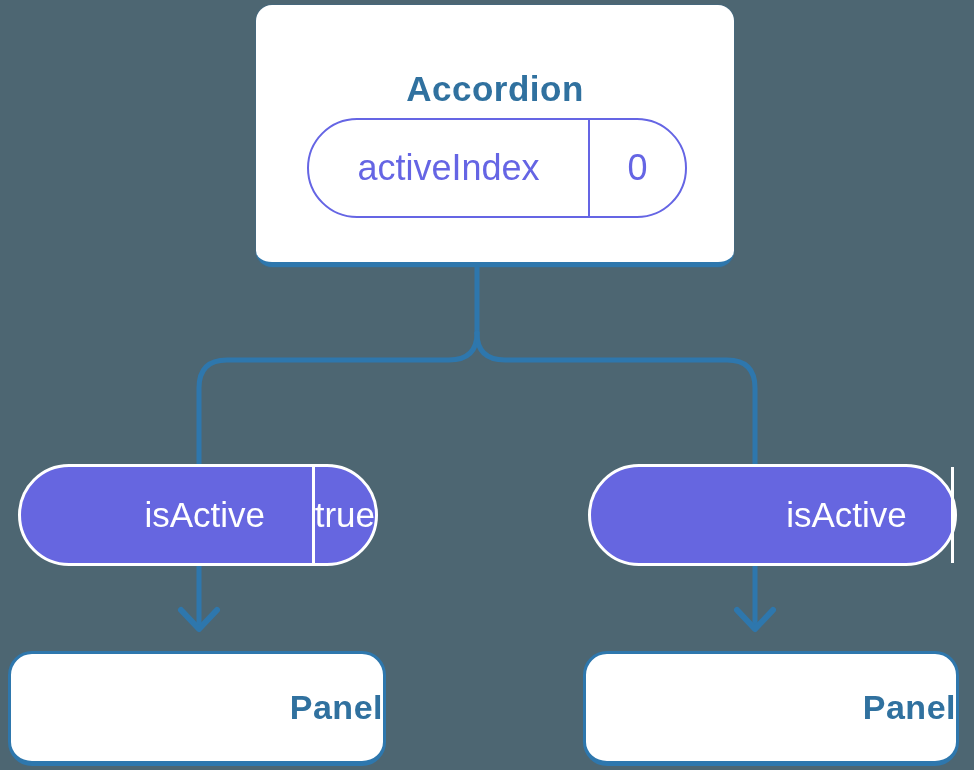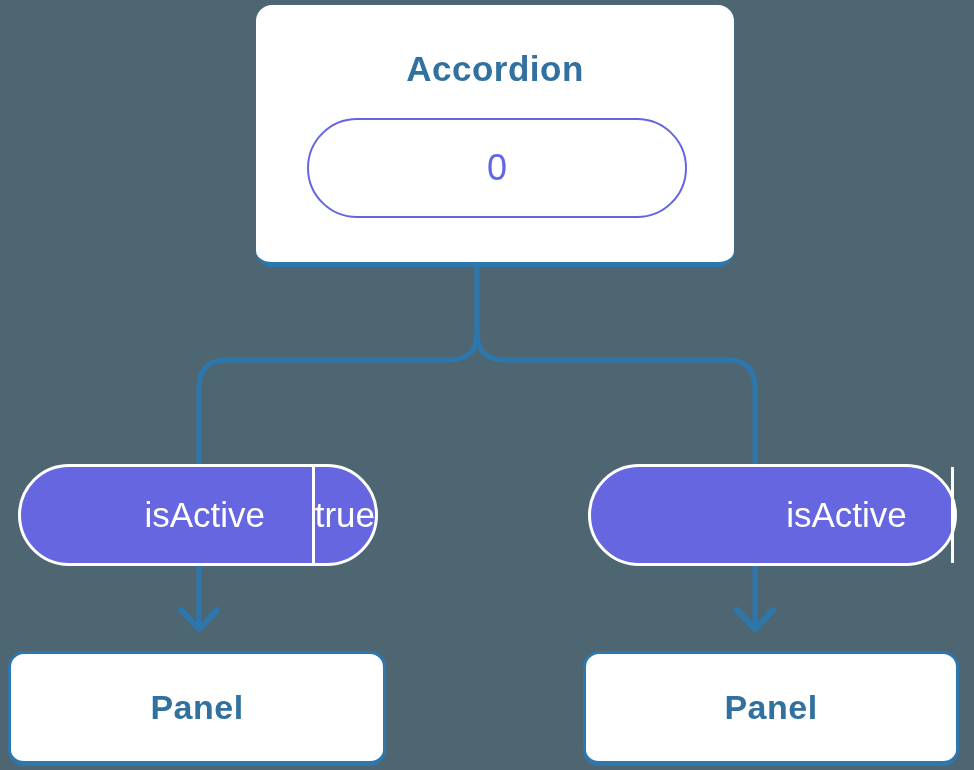--- a/index.html
+++ b/index.html
@@ -41,21 +41,21 @@
     left: 256px;
     top: 5px;
     width: 478px;
     height: 262px;
     background: var(--card-fill, #fff);
     border-radius: 16px;
     border-bottom: 5px solid var(--line, #2e77ad);
     box-shadow: 0 0 0 1px rgba(46,119,173,0.18);
   }
   .root-title {
-    margin-top: 44px;
+    margin-top: 64px;
     text-align: center;
     font-size: 35px;
     font-weight: 600;
     letter-spacing: 0.5px;
     color: var(--heading-text, #30719f);
   }
   
   .pill-outline {
     position: absolute;
     left: 51px;
@@ -99,24 +99,24 @@
   #pill-left  .cell-name { width: 214px; }
   #pill-right { left: 588px; width: 369px; }
   #pill-right .cell-name { width: 209px; }
   
   .panel-card {
     top: 651px;
     height: 115px;
     background: var(--card-fill, #fff);
     border: 3px solid var(--line, #2e77ad);
     border-bottom-width: 5px;
-    border-radius: 16px;
+    border-radius: 24px;
     display: flex;
     align-items: center;
-    justify-content: center;
+    justify-content: flex-end;
     font-size: 34px;
     font-weight: 600;
     letter-spacing: 0.5px;
     color: var(--heading-text, #30719f);
   }
   #panel-left  { left: 8px;   width: 378px; }
   #panel-right { left: 583px; width: 376px; }
 </style>
 </head>
 <body>
@@ -127,20 +127,21 @@
     <path d="M477 258 V333"></path>
     <path d="M477 333 Q477 360 449 360 H227 Q199 360 199 388 V628"></path>
     <path d="M477 333 Q477 360 505 360 H727 Q755 360 755 388 V628"></path>
     <path class="arrowhead" d="M181 610 L199 629 L217 610"></path>
     <path class="arrowhead" d="M737 610 L755 629 L773 610"></path>
   </svg>
 
   <div class="card root-card">
     <div class="root-title">Accordion</div>
     <div class="pill-outline">
+      <div class="cell-name">activeIndex</div>
       <div class="cell-value">0</div>
     </div>
   </div>
 
   <div id="pill-left" class="pill-filled">
     <div class="cell-name">isActive</div>
     <div class="cell-value">true</div>
   </div>
 
   <div id="pill-right" class="pill-filled">

